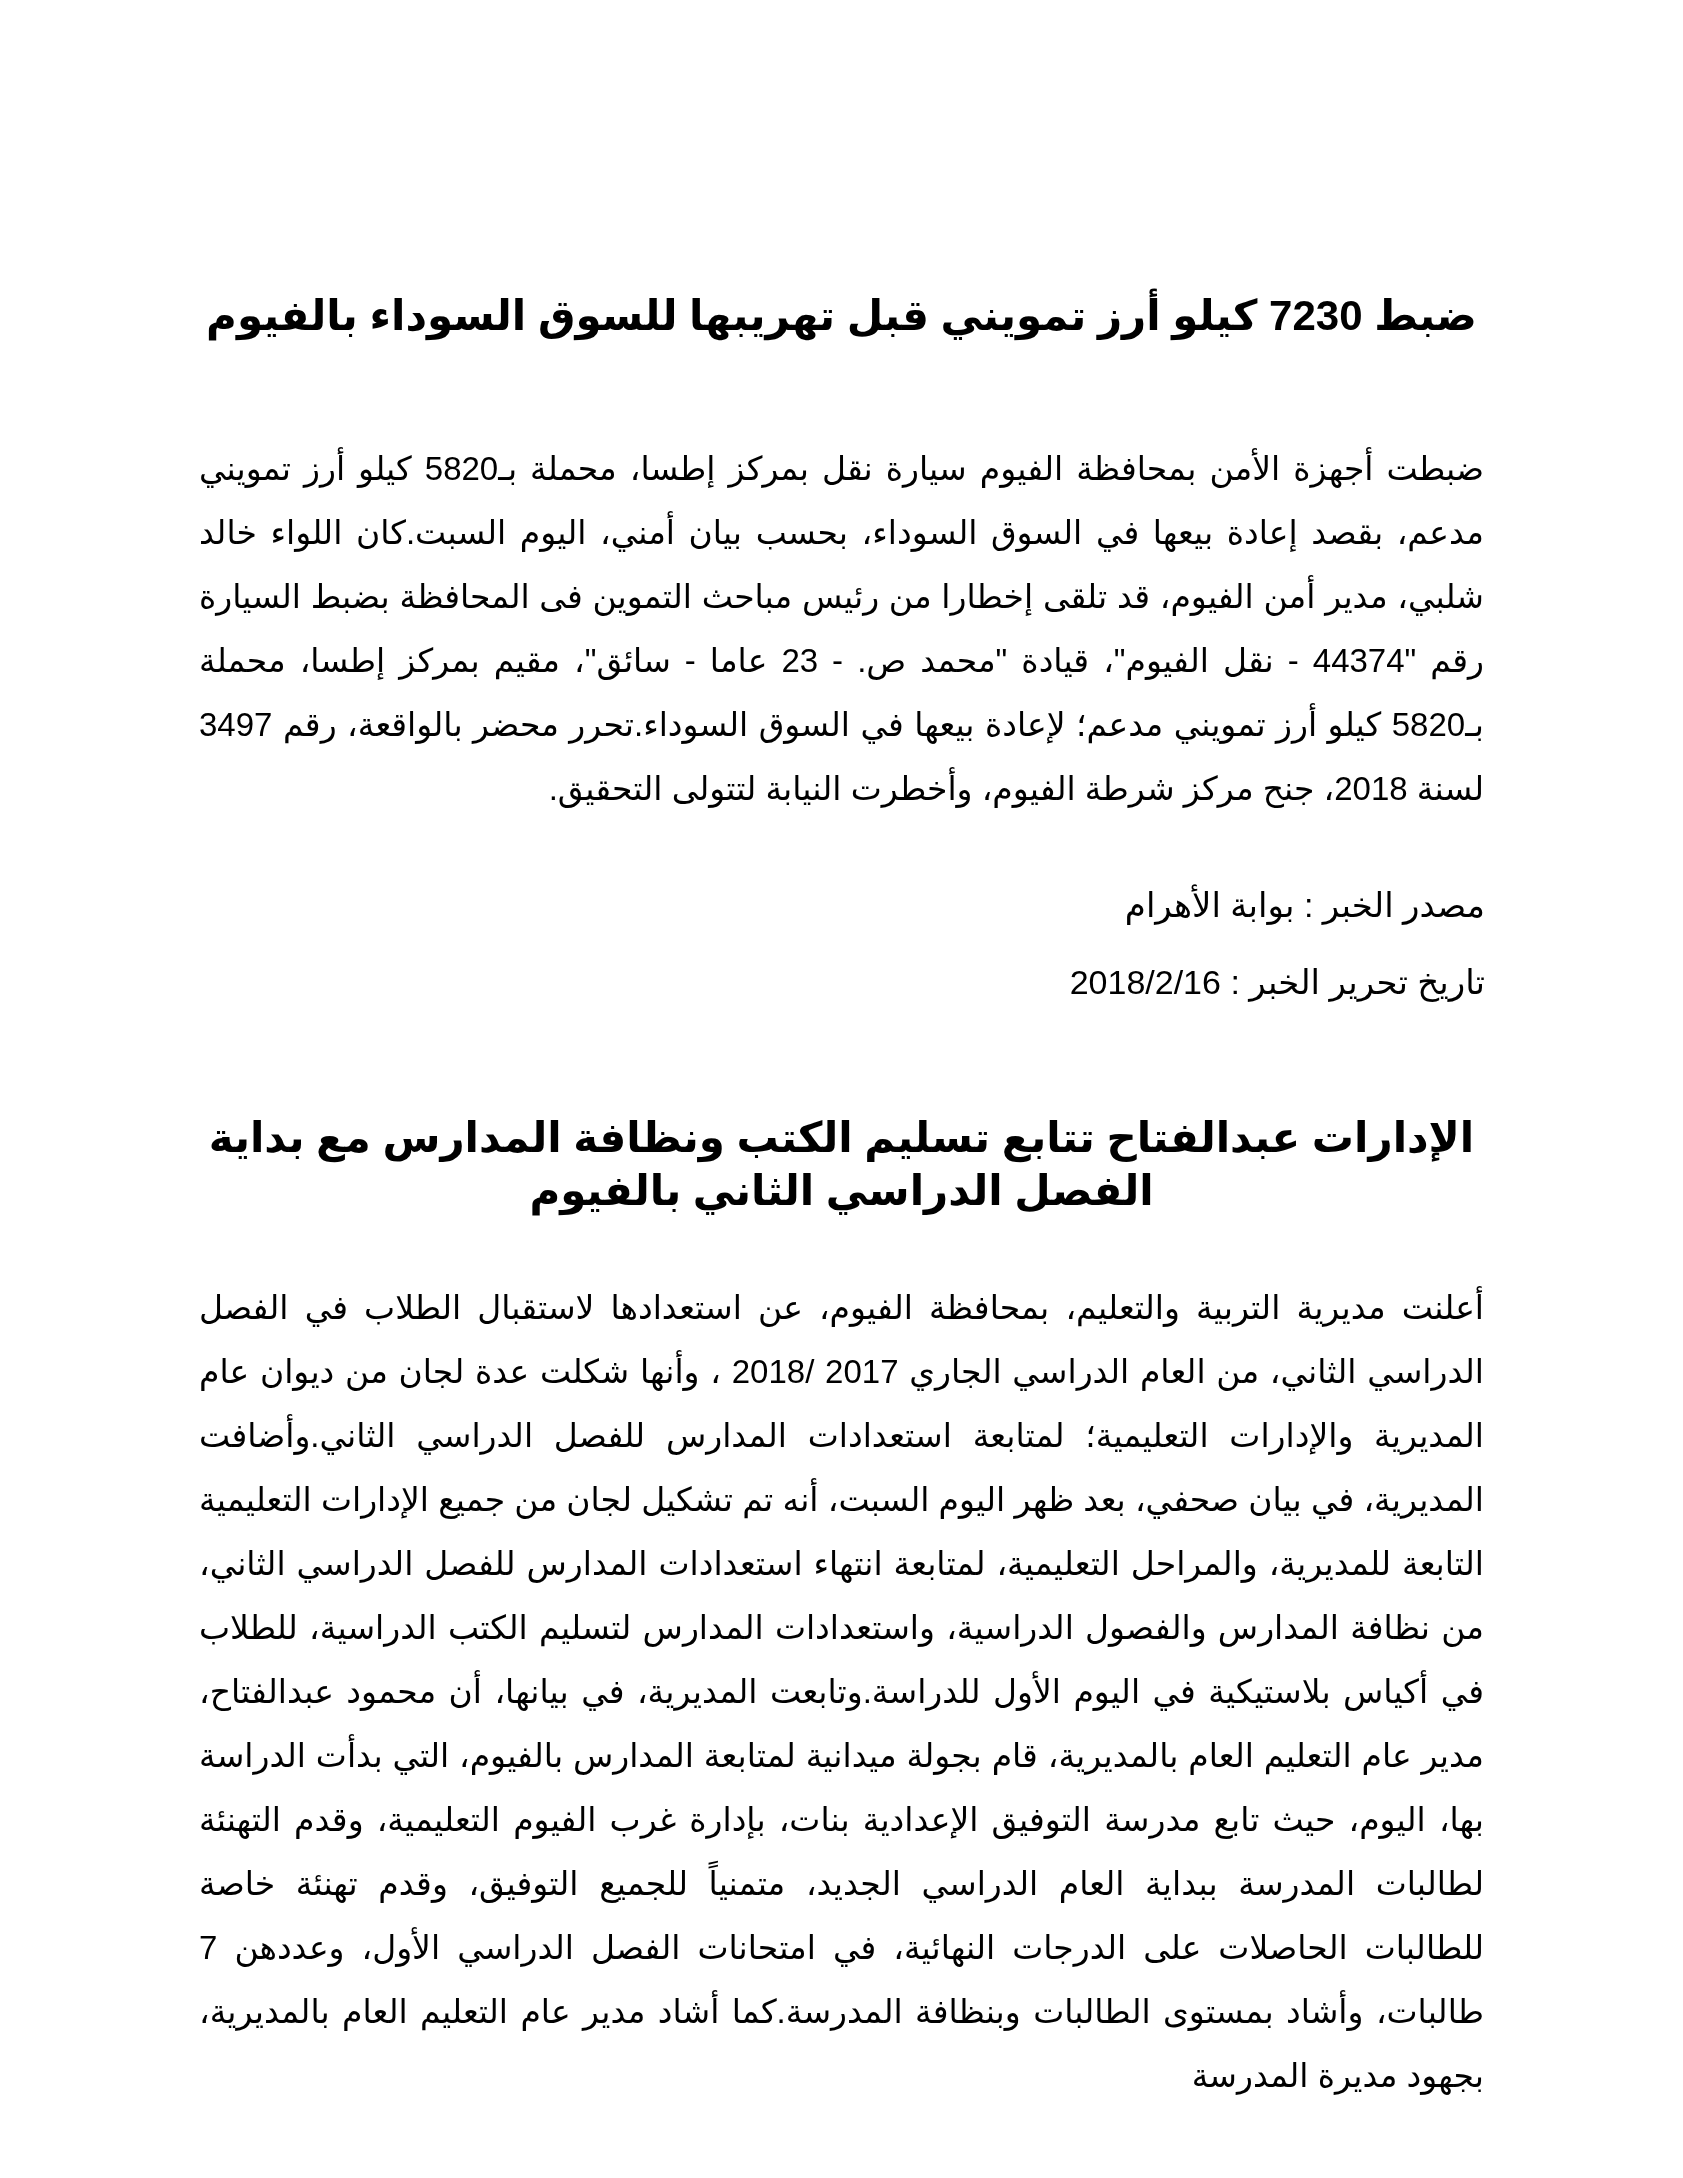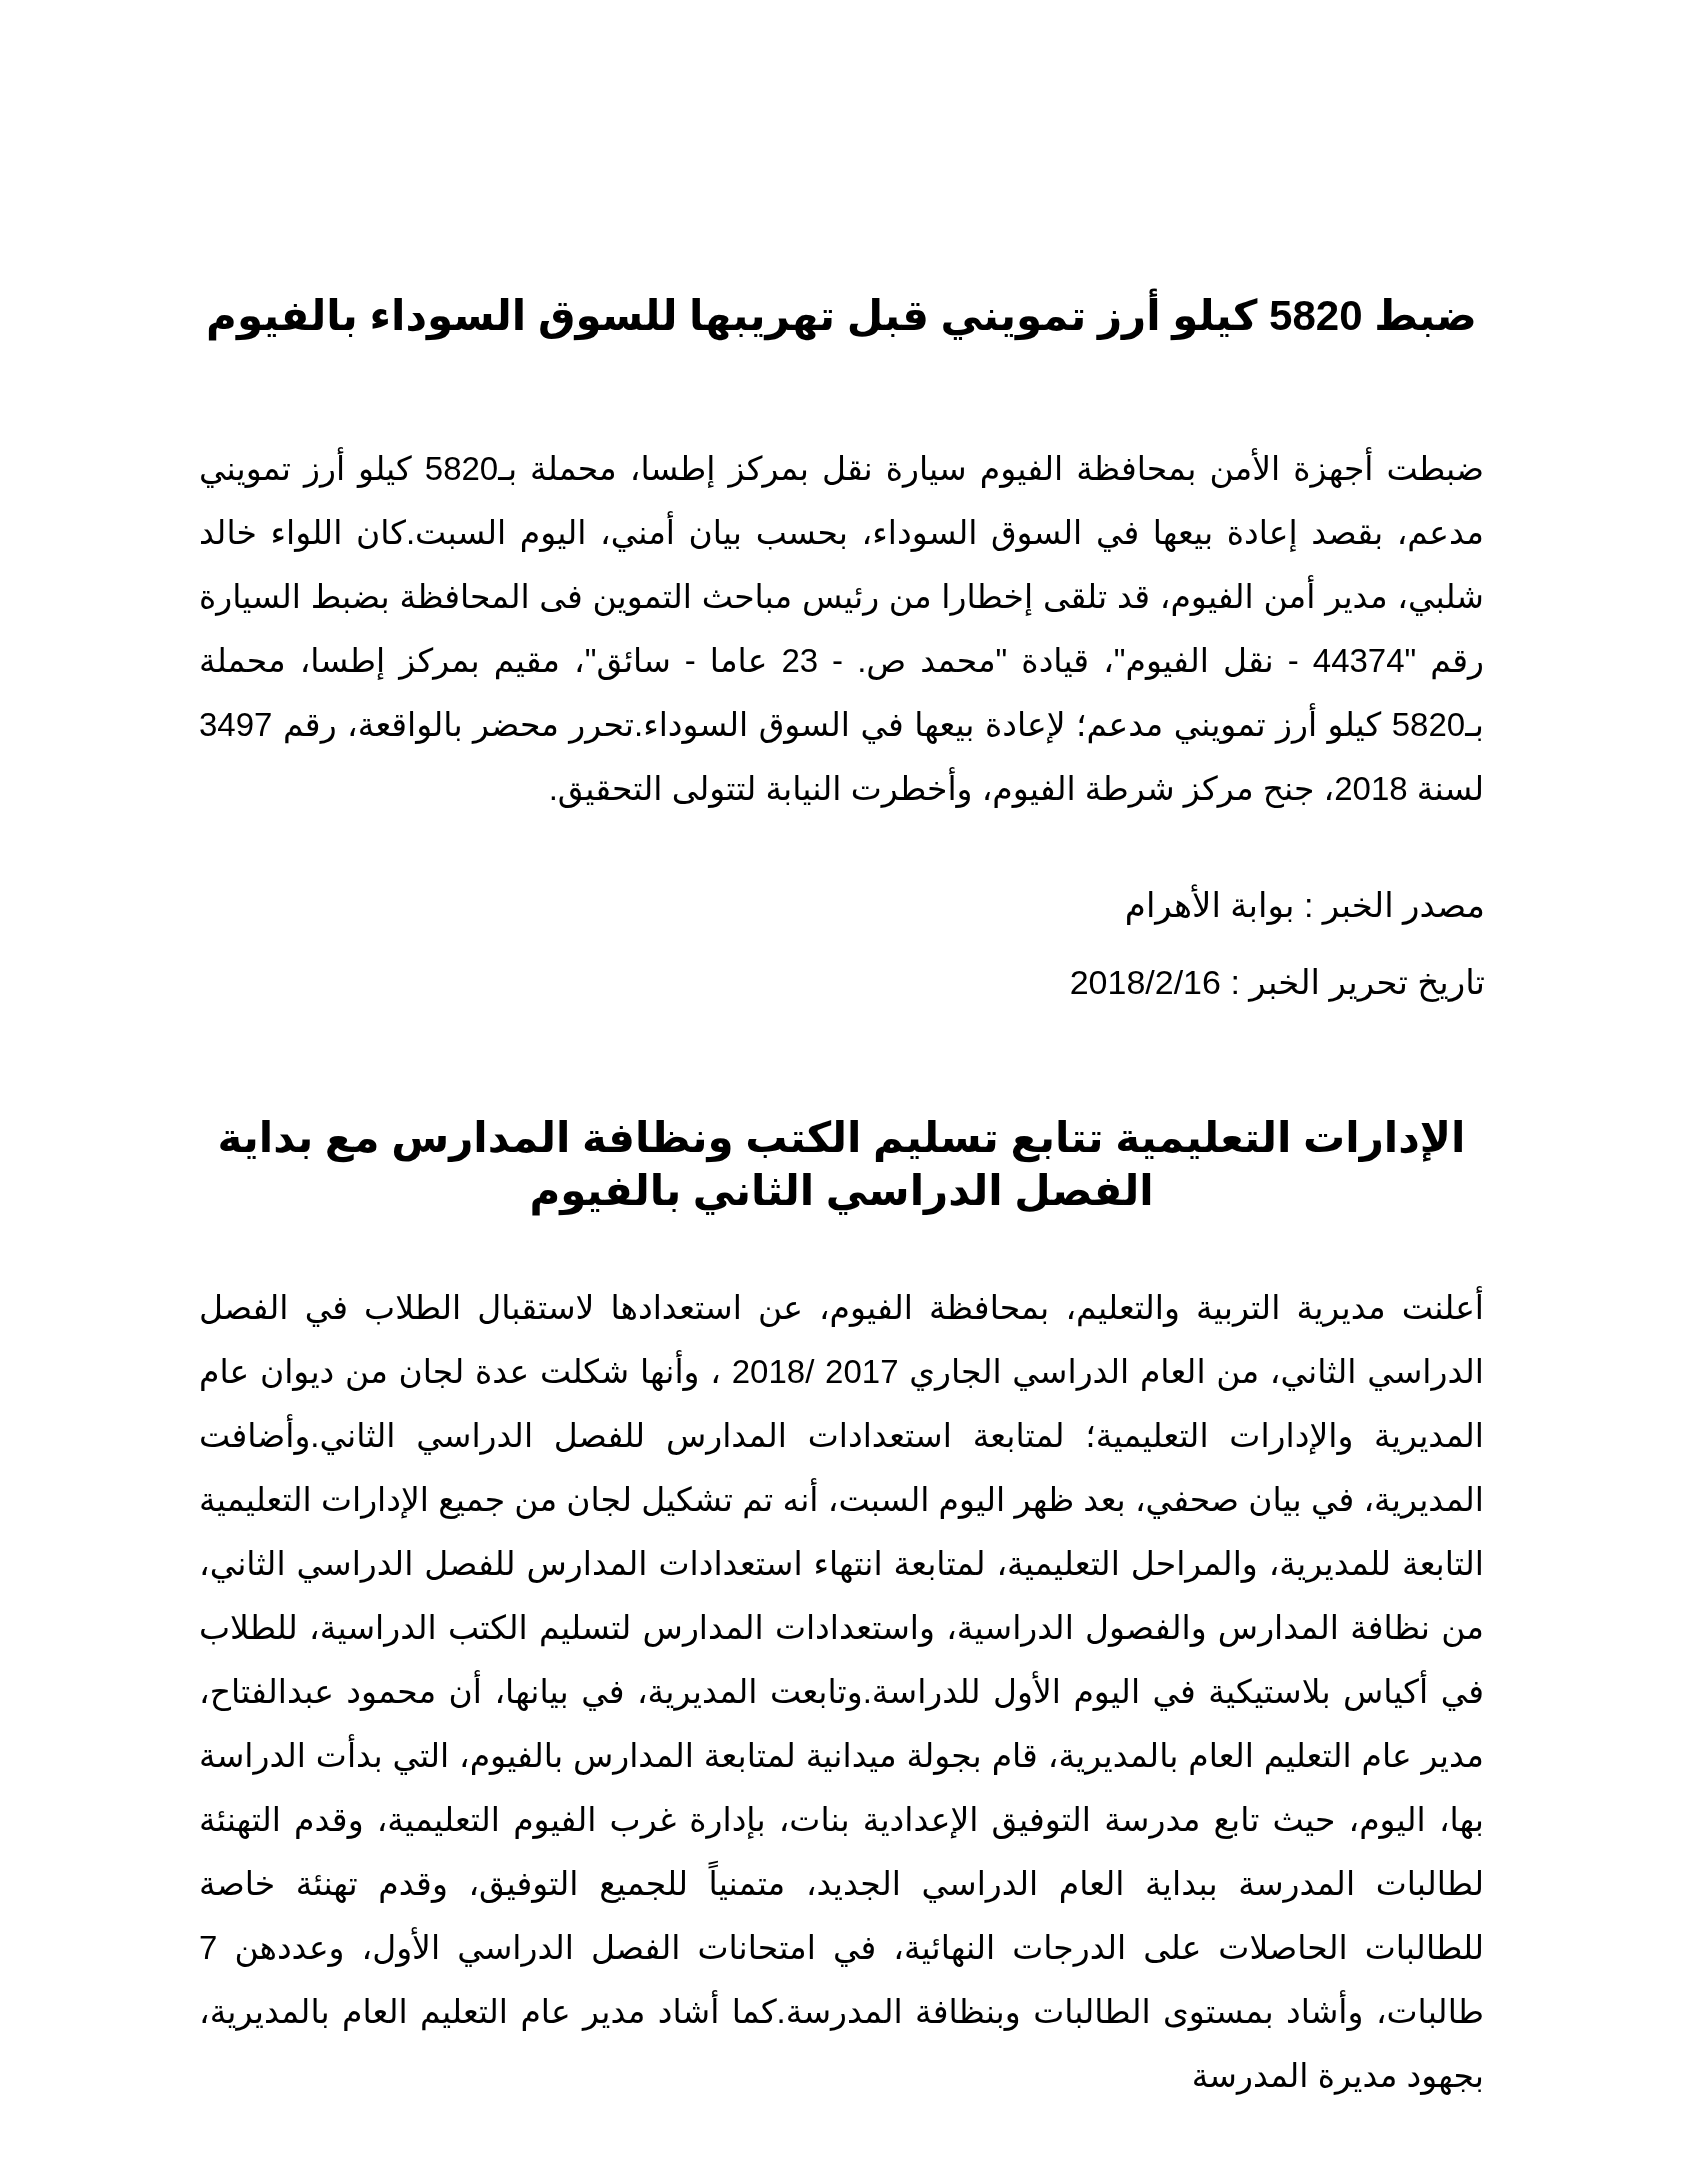--- a/index.html
+++ b/index.html
@@ -56,26 +56,26 @@
     #article1-source { top: 873px; }
     #article1-date   { top: 950px; }
     #article2-title { top: 1111px; }
     #article2-body  { top: 1275px; }
   </style>
 </head>
 <body>
 
 <div class="page">
 
-  <h1 id="article1-title" class="title">ضبط 5820 كيلو أرز تمويني قبل تهريبها للسوق السوداء بالفيوم</h1>
+  <h1 id="article1-title" class="title">ضبط 7230 كيلو أرز تمويني قبل تهريبها للسوق السوداء بالفيوم</h1>
 
   <p id="article1-body" class="body-text">ضبطت أجهزة الأمن بمحافظة الفيوم سيارة نقل بمركز إطسا، محملة بـ5820 كيلو أرز تمويني مدعم، بقصد إعادة بيعها في السوق السوداء، بحسب بيان أمني، اليوم السبت.كان اللواء خالد شلبي، مدير أمن الفيوم، قد تلقى إخطارا من رئيس مباحث التموين فى المحافظة بضبط السيارة رقم "44374 - نقل الفيوم"، قيادة "محمد ص. - 23 عاما - سائق"، مقيم بمركز إطسا، محملة بـ5820 كيلو أرز تمويني مدعم؛ لإعادة بيعها في السوق السوداء.تحرر محضر بالواقعة، رقم 3497 لسنة 2018، جنح مركز شرطة الفيوم، وأخطرت النيابة لتتولى التحقيق.</p>
 
   <p id="article1-source" class="meta-line">مصدر الخبر : بوابة الأهرام</p>
 
   <p id="article1-date" class="meta-line">تاريخ تحرير الخبر : 2018/2/16</p>
 
-  <h1 id="article2-title" class="title">الإدارات التعليمية تتابع تسليم الكتب ونظافة المدارس مع بداية الفصل الدراسي الثاني بالفيوم</h1>
+  <h1 id="article2-title" class="title">الإدارات عبدالفتاح تتابع تسليم الكتب ونظافة المدارس مع بداية الفصل الدراسي الثاني بالفيوم</h1>
 
   <p id="article2-body" class="body-text">أعلنت مديرية التربية والتعليم، بمحافظة الفيوم، عن استعدادها لاستقبال الطلاب في الفصل الدراسي الثاني، من العام الدراسي الجاري 2017 /2018 ، وأنها شكلت عدة لجان من ديوان عام المديرية والإدارات التعليمية؛ لمتابعة استعدادات المدارس للفصل الدراسي الثاني.وأضافت المديرية، في بيان صحفي، بعد ظهر اليوم السبت، أنه تم تشكيل لجان من جميع الإدارات التعليمية التابعة للمديرية، والمراحل التعليمية، لمتابعة انتهاء استعدادات المدارس للفصل الدراسي الثاني، من نظافة المدارس والفصول الدراسية، واستعدادات المدارس لتسليم الكتب الدراسية، للطلاب في أكياس بلاستيكية في اليوم الأول للدراسة.وتابعت المديرية، في بيانها، أن محمود عبدالفتاح، مدير عام التعليم العام بالمديرية، قام بجولة ميدانية لمتابعة المدارس بالفيوم، التي بدأت الدراسة بها، اليوم، حيث تابع مدرسة التوفيق الإعدادية بنات، بإدارة غرب الفيوم التعليمية، وقدم التهنئة لطالبات المدرسة ببداية العام الدراسي الجديد، متمنياً للجميع التوفيق، وقدم تهنئة خاصة للطالبات الحاصلات على الدرجات النهائية، في امتحانات الفصل الدراسي الأول، وعددهن 7 طالبات، وأشاد بمستوى الطالبات وبنظافة المدرسة.كما أشاد مدير عام التعليم العام بالمديرية، بجهود مديرة المدرسة</p>
 
 </div>
 
 
 </body></html>

